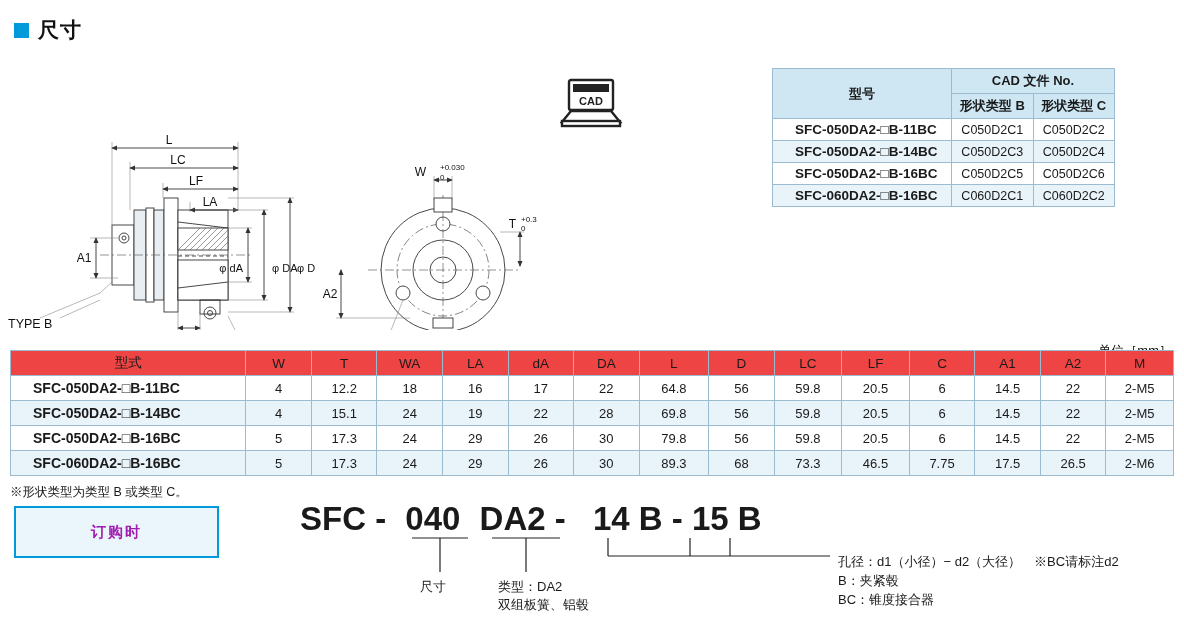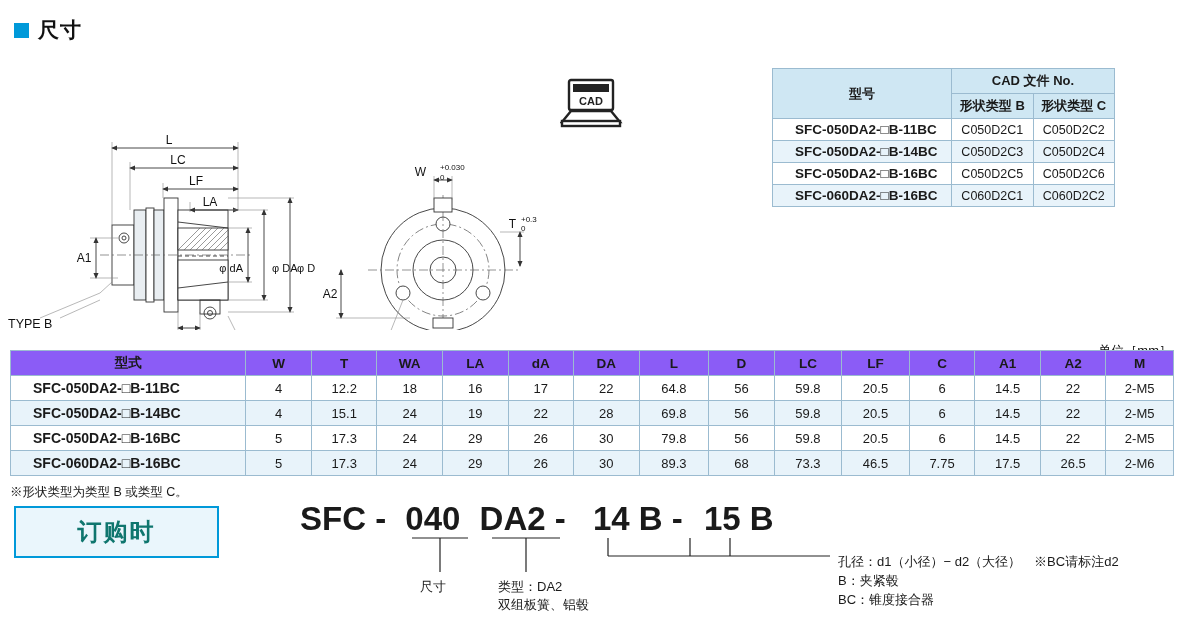--- a/index.html
+++ b/index.html
@@ -48,35 +48,35 @@
   }
 
   
   .spec-table {
     position:absolute; left:10px; top:350px; width:1164px;
     border-collapse:collapse; font-size:13px;
   }
   .spec-table th, .spec-table td {
     border:1px solid #9bbbd0; text-align:center; height:25px; padding:1px 2px;
   }
-  .spec-table thead th { background:#8b5cf6; font-weight:bold; font-size:13.5px; }
+  .spec-table thead th { background:#ef4444; font-weight:normal; font-size:13.5px; }
   .spec-table tbody td { background:#ffffff; }
   .spec-table tbody tr.alt td { background:#e8f3fa; }
   .spec-table td.model-cell { text-align:left; font-weight:bold; font-size:14px; padding-left:22px; }
 
   
   .footnote { position:absolute; left:10px; top:484px; font-size:12.5px; }
 
   
   .order-box {
     position:absolute; left:14px; top:506px; width:205px; height:52px;
     border:2px solid #0099d9; background:#eaf6fc;
     display:flex; align-items:center; justify-content:center;
   }
-  .order-box span { color:#0f766e; font-size:24px; font-weight:bold; letter-spacing:2px; }
+  .order-box span { color:#a21caf; font-size:15px; font-weight:bold; letter-spacing:2px; }
 
   
   .order-code {
     position:absolute; left:300px; top:500px;
     font-size:33px; font-weight:bold; letter-spacing:0px; white-space:nowrap;
   }
   .order-code .part { display:inline-block; }
 
   .order-legend { position:absolute; font-size:13px; line-height:18px; }
   #legend-size  { left:420px; top:578px; }
@@ -372,21 +372,21 @@
 
 <div class="order-box">
   <span>订购时</span>
 </div>
 
 <div class="order-code">
   <span class="part">SFC -</span>
   <span class="part" style="margin-left:10px">040</span>
   <span class="part" style="margin-left:10px">DA2 -</span>
   <span class="part" style="margin-left:18px">14 B -</span>
-  <span class="part" style="margin-left:12px">15 B</span>
+  <span class="part" style="margin-left:0">15 B</span>
 </div>
 
 <svg class="lines-svg" xmlns="http://www.w3.org/2000/svg">
   <g stroke="#222" stroke-width="1.2" fill="none">
 
     <line x1="412" y1="538" x2="468" y2="538"></line>
     <line x1="440" y1="538" x2="440" y2="572"></line>
 
     <line x1="492" y1="538" x2="560" y2="538"></line>
     <line x1="526" y1="538" x2="526" y2="572"></line>

